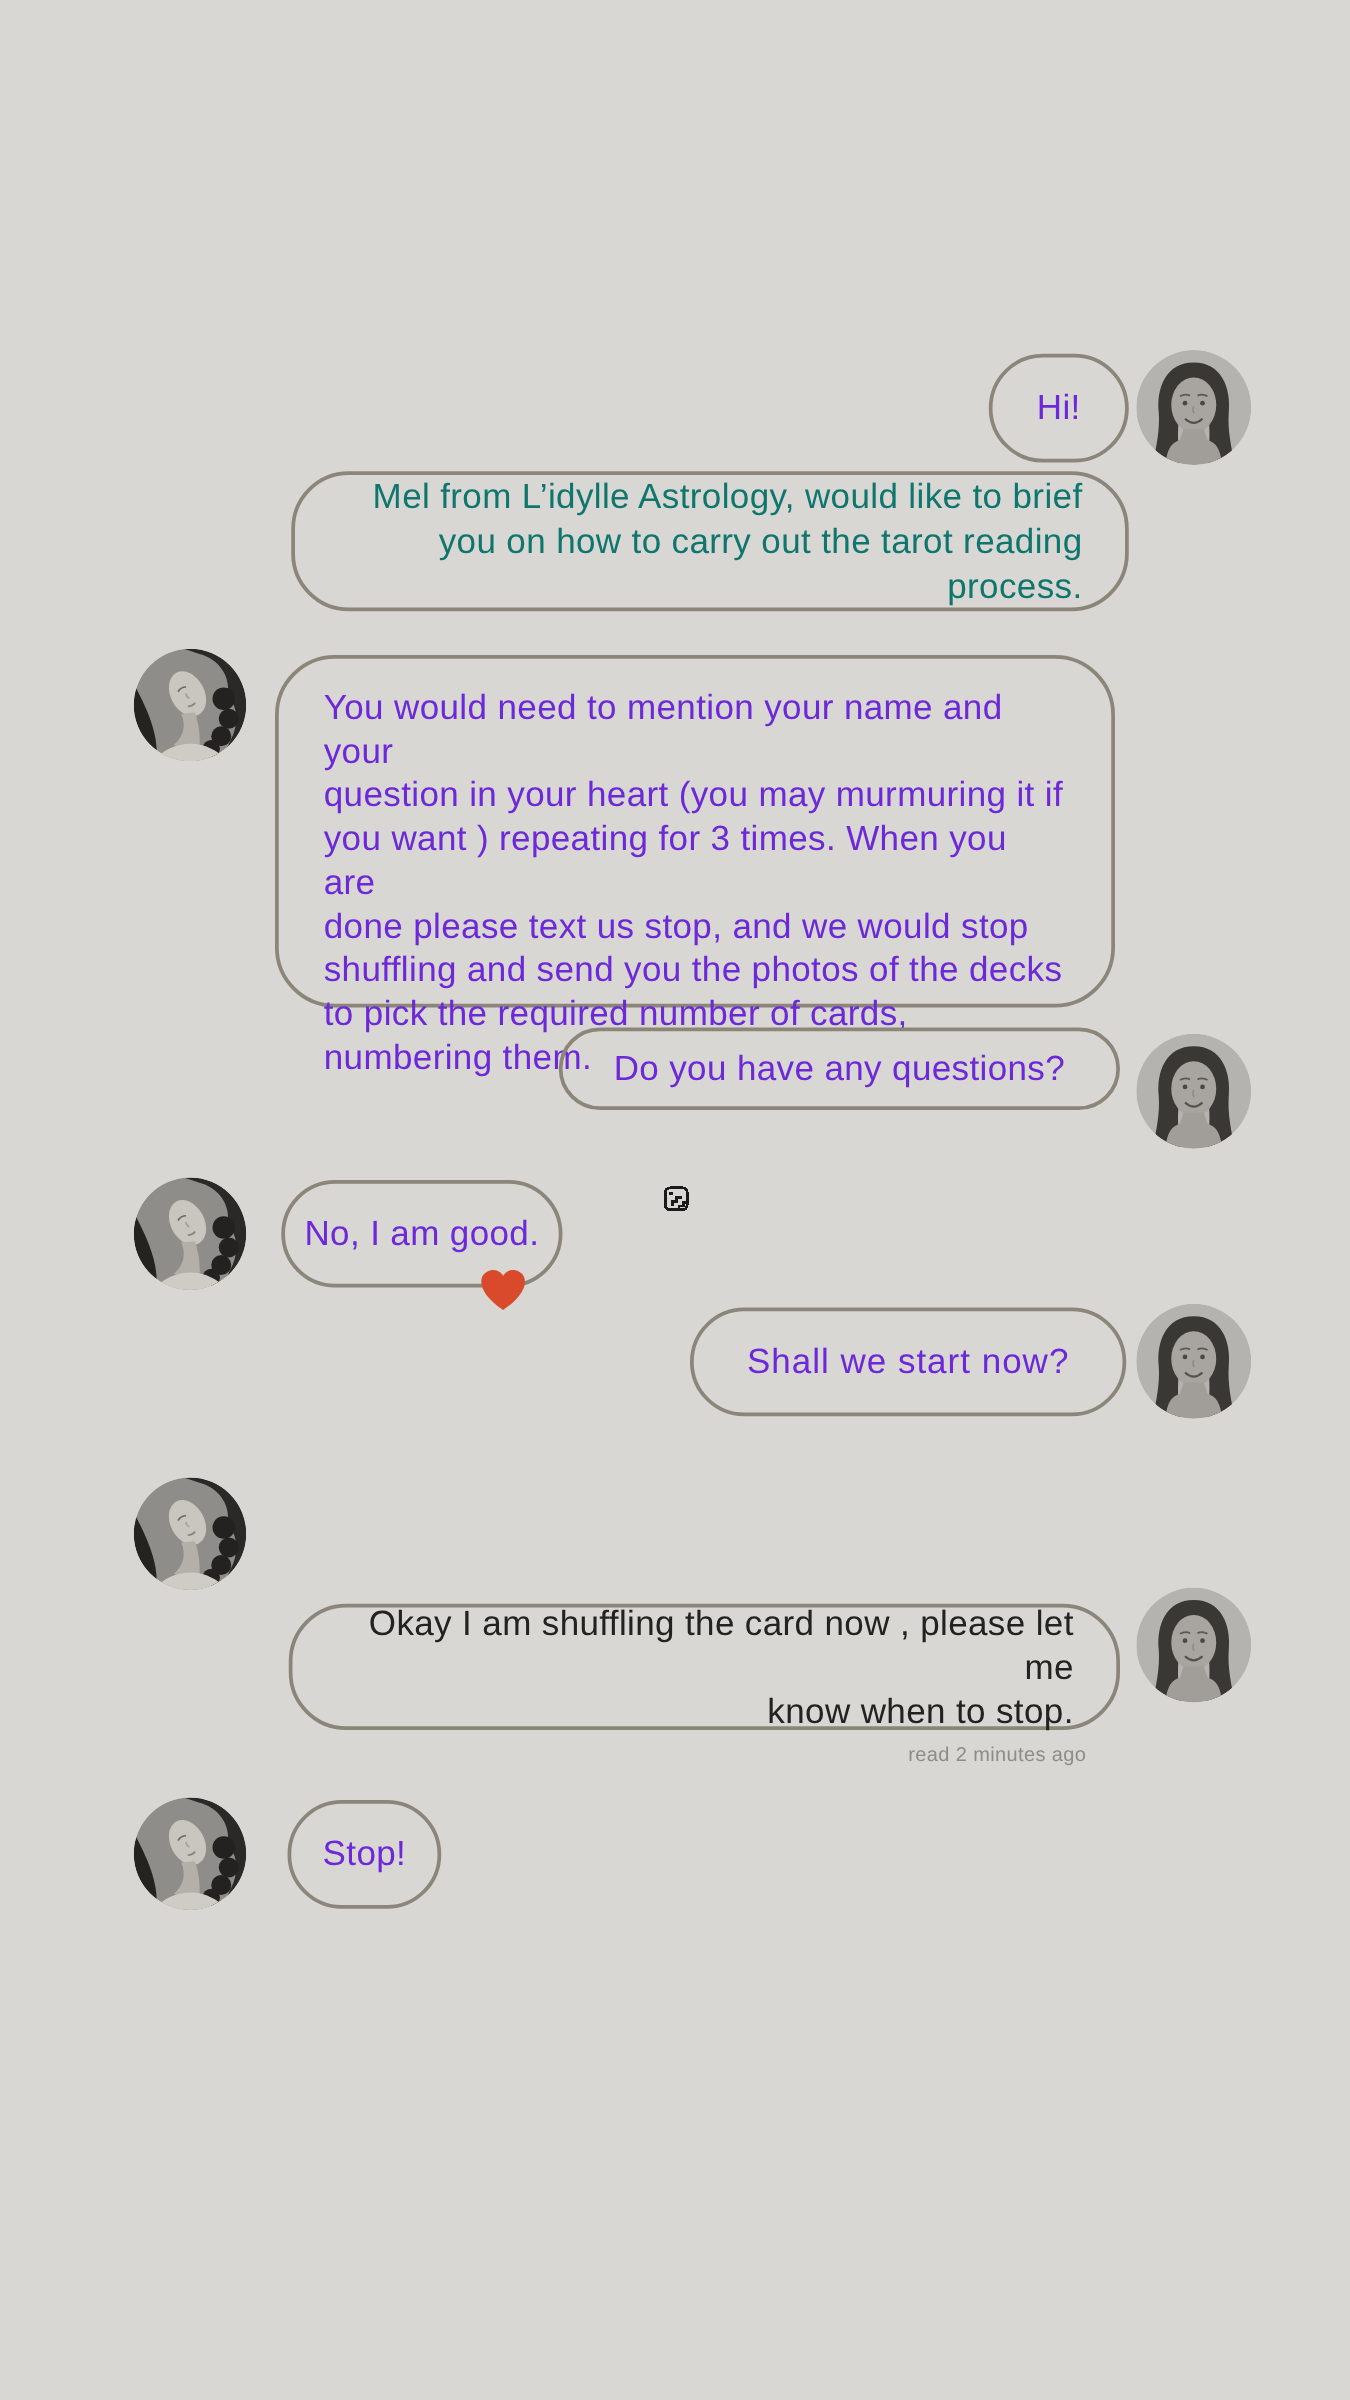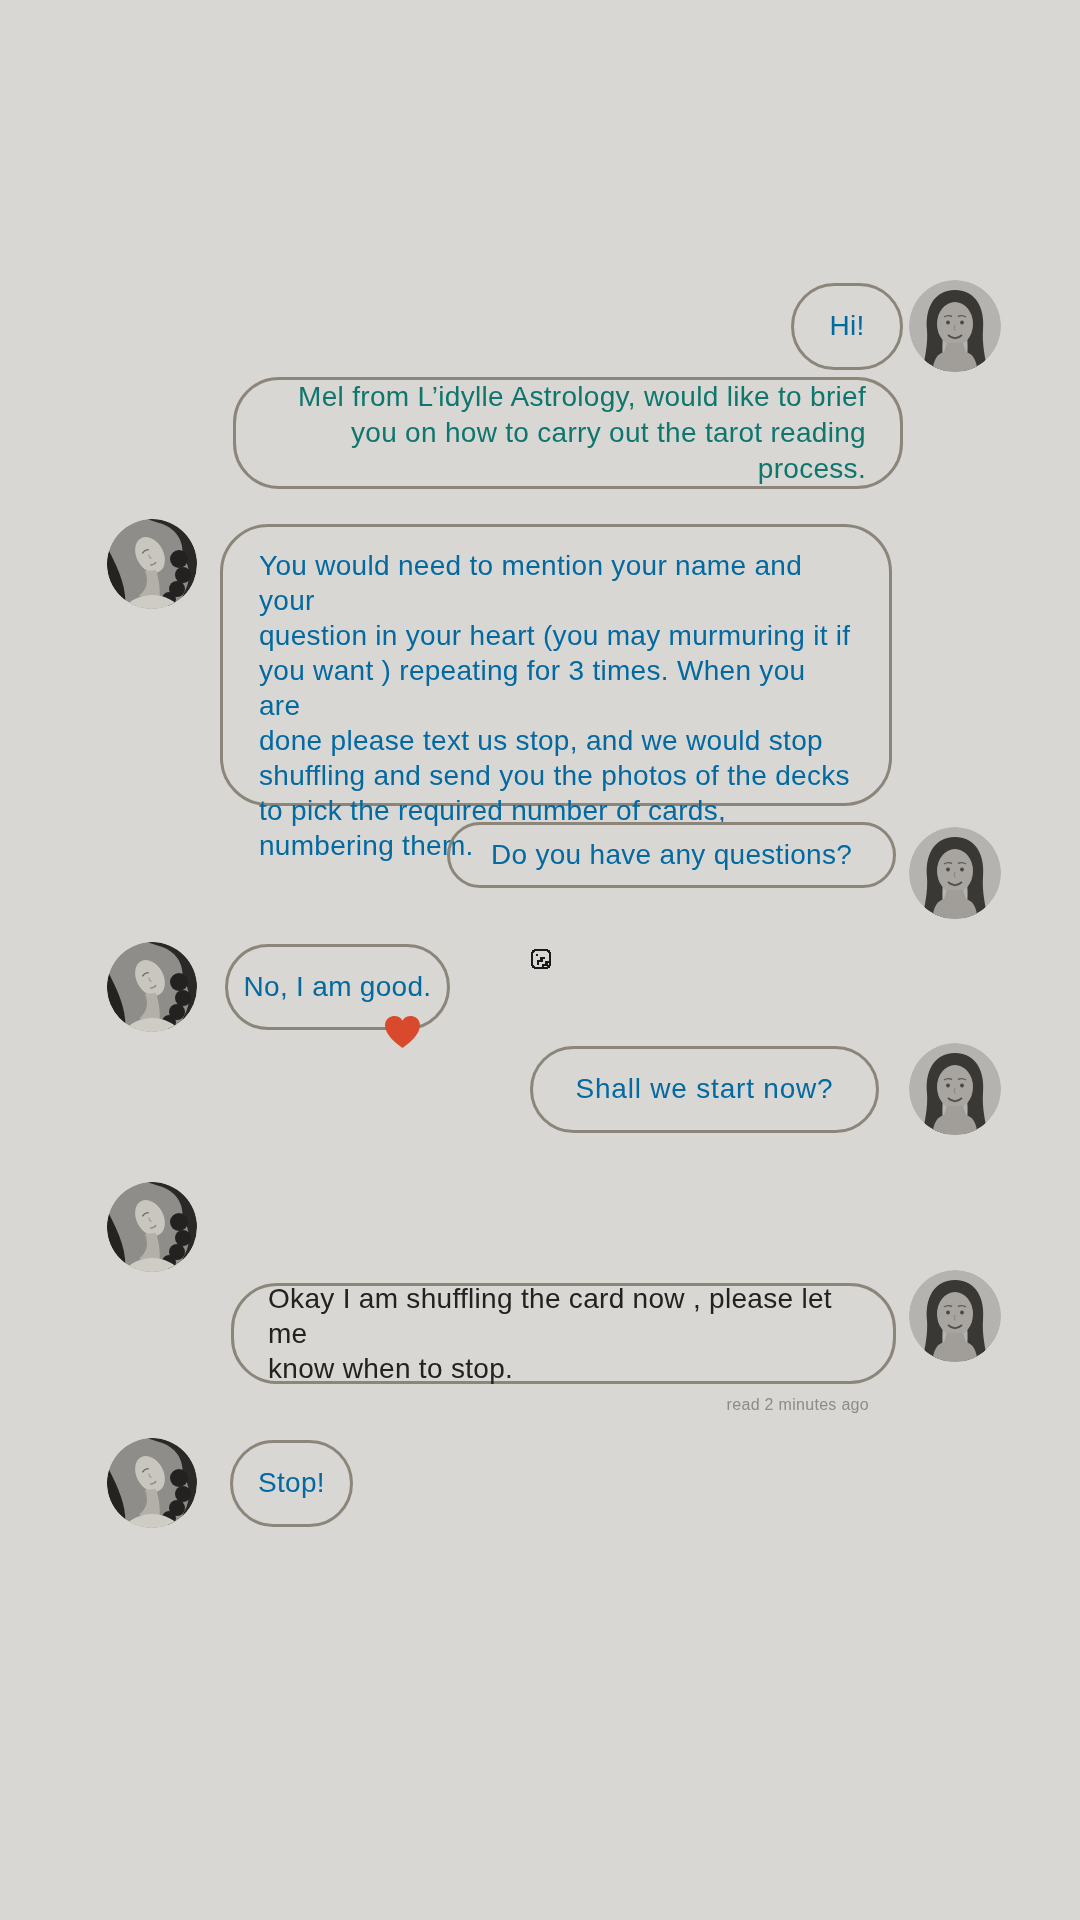--- a/index.html
+++ b/index.html
@@ -4,51 +4,51 @@
 <style>
   html,body{margin:0;padding:0;background:#d8d7d3;}
   .stage{
     position:relative;width:1080px;height:1920px;background:#d8d7d3;overflow:hidden;
     font-family:"Liberation Sans","DejaVu Sans",sans-serif;
   }
   .row{position:absolute;display:flex;}
   .row.right{flex-direction:row;}
   .bubble{
     box-sizing:border-box;border:3px solid #8c857a;border-radius:46px;
-    background:transparent;color:#0369a1;font-size:28px;letter-spacing:.3px;
+    background:transparent;color:#6d28d9;font-size:28px;letter-spacing:.3px;
     display:flex;align-items:center;justify-content:center;
   }
   .bubble .txt{white-space:pre-line;}
   .b-hi{width:112px;height:87px;}
   .b-mel{width:670px;height:112px;justify-content:flex-end;text-align:right;
          padding:0 34px;color:#0f766e;line-height:36px;}
   .b-long{width:672px;height:282px;align-items:flex-start;justify-content:flex-start;
           text-align:left;padding:21px 36px;line-height:35px;border-radius:48px;}
   .b-q{width:449px;height:66px;border-radius:33px;}
   .b-no{width:225px;height:86px;position:relative;}
   .b-shall{width:349px;height:87px;letter-spacing:.8px;}
   .b-sure{width:350px;height:87px;justify-content:flex-start;padding-left:44px;letter-spacing:.6px;}
-  .b-okay{width:665px;height:101px;justify-content:flex-end;
+  .b-okay{width:665px;height:101px;justify-content:flex-end;text-align:right;
           padding:0 34px;color:#232220;line-height:35px;}
   .b-stop{width:123px;height:87px;justify-content:center;}
   .av{display:block;border-radius:50%;}
   .av-r{width:92px;height:92px;}
   .av-l{width:90px;height:90px;}
   .receipt{position:absolute;top:1396px;right:211px;font-size:16px;color:#8d8c86;letter-spacing:.3px;}
   .heart{position:absolute;left:156px;top:68px;width:37px;height:35px;}
   .sticker{position:absolute;left:530px;top:948px;width:22px;height:22px;}
   
   .r1{top:280px;right:79px;gap:6px;align-items:center;}
   .r2{top:377px;right:177px;}
   .r3{top:519px;left:107px;gap:23px;align-items:flex-start;}
   .r3 .bubble{margin-top:5px;}
   .r4{top:822px;right:79px;gap:13px;align-items:flex-start;}
   .r4 .av{margin-top:5px;}
   .r5{top:942px;left:107px;gap:28px;align-items:center;}
-  .r6{top:1043px;right:79px;gap:30px;align-items:center;}
+  .r6{top:1043px;right:79px;gap:8px;align-items:center;}
   .r7{top:1182px;left:107px;gap:27px;align-items:center;}
   .r8{top:1270px;right:79px;gap:13px;align-items:flex-start;}
   .r8 .bubble{margin-top:13px;}
   .r9{top:1438px;left:107px;gap:33px;align-items:center;}
 </style>
 </head>
 <body>
 
 <div class="stage">
 

